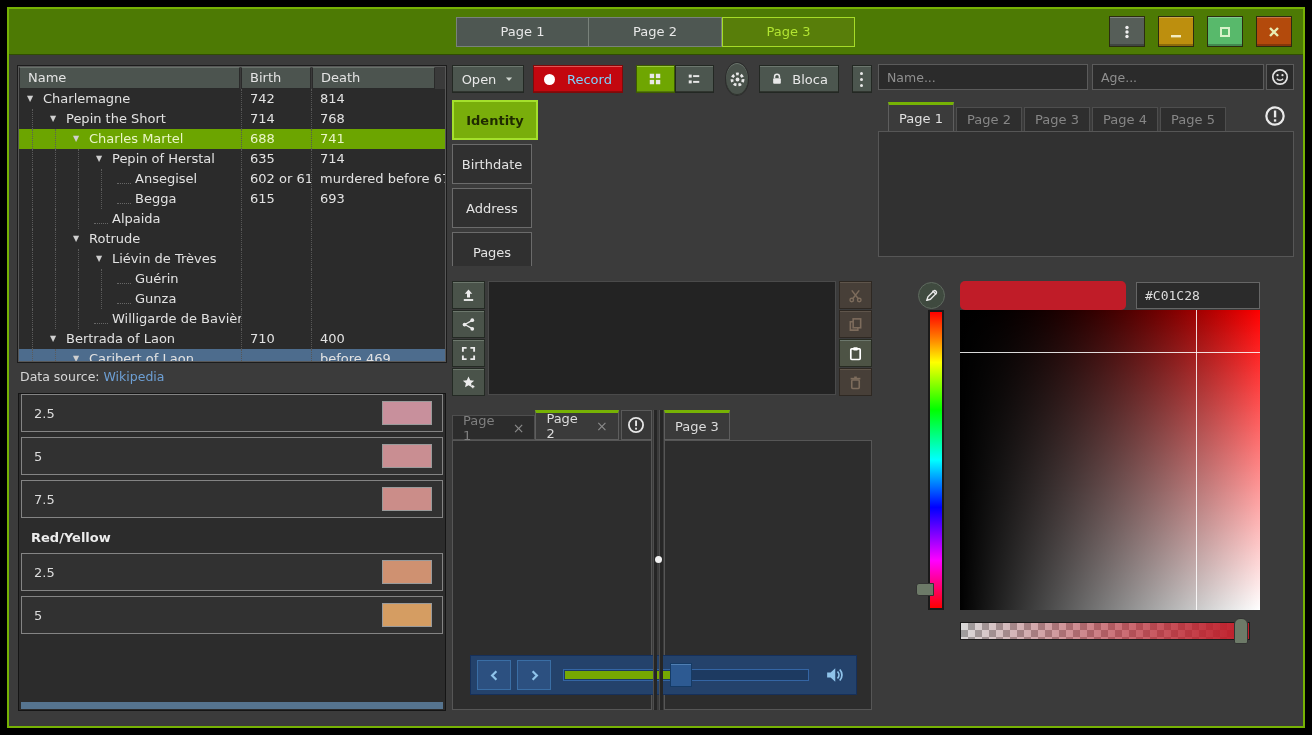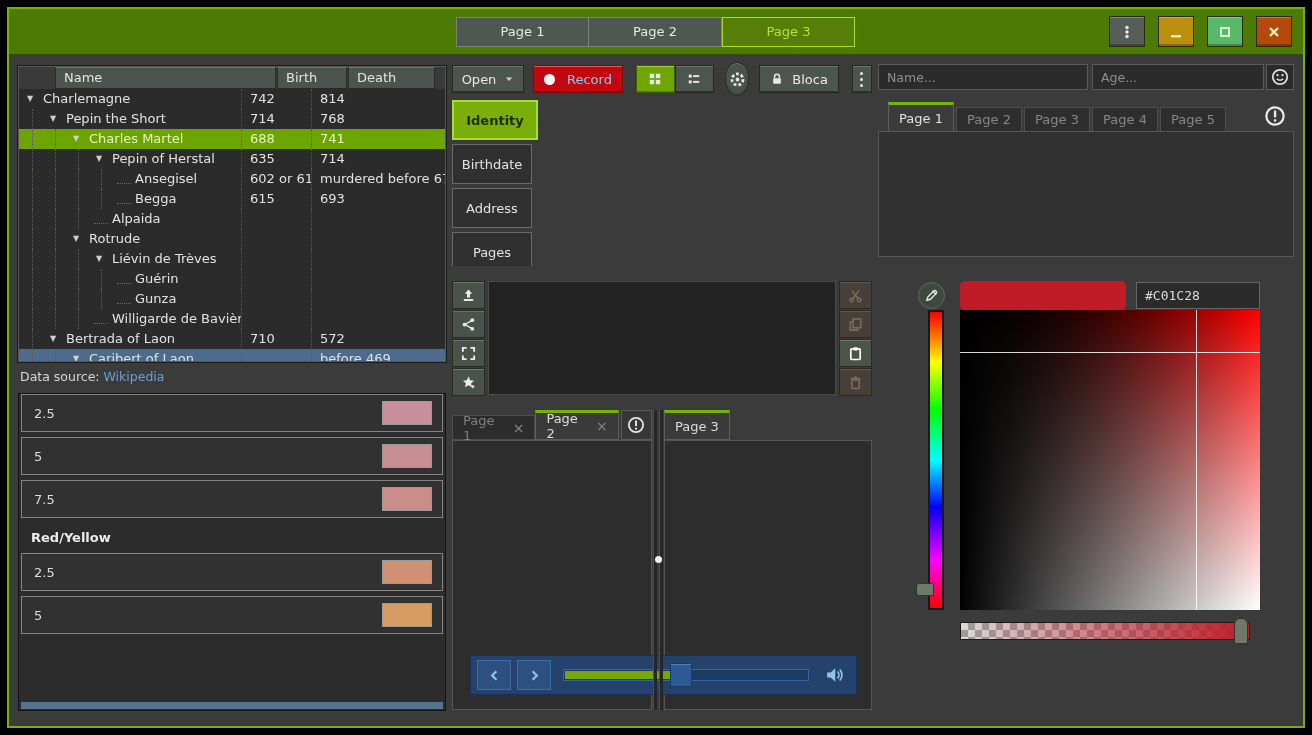--- a/index.html
+++ b/index.html
@@ -24,21 +24,21 @@
   .col-left { left:9px; width:428px; }
   .col-mid { left:435px; width:428px; }
   .col-right { left:869px; width:416px; }
 
   
   .tree { position:absolute; left:0; top:10px; width:428px; height:296px; background:#2b2b2b;
     border:1px solid #575757; box-shadow:0 0 0 1px #1c1c1c; overflow:hidden; }
   .thead { display:flex; height:22px; background:#3a3a3a; }
   .th { background:#4c544f; border:1px solid #2a2a2a; border-top-color:#68716a; color:#e4e4e4;
     padding:2px 8px; margin-right:1px; }
-  .th-0 { width:221px;margin-left:36px; } .th-1 { width:70px; } .th-2 { flex:1; }
+  .th-0 { width:221px; } .th-1 { width:70px; } .th-2 { flex:1; }
   .th-corner { width:9px; background:#3a3a3a; }
   .trow { display:flex; height:20px; line-height:20px; }
   .trow.selected { background:#6ca500; }
   .trow.selected .nm, .trow.selected .tc { color:#eaf6c6; }
   .trow.hover { background:#4d6c8d; }
   .tc { overflow:hidden; white-space:nowrap; color:#e2e2e2; }
   .c-name { width:222px; display:flex; align-items:center; padding-left:6px; }
   .c-birth { width:70px; padding-left:8px; border-left:1px dotted #565656; }
   .c-death { flex:1; padding-left:8px; border-left:1px dotted #565656; }
   .indent { width:16px; height:100%; border-left:1px dotted #5b5b5b; margin-left:7px; flex:none; }
@@ -355,21 +355,21 @@
               <div class="tc c-birth"></div>
               <div class="tc c-death"></div>
             </div>
             <div class="trow">
               <div class="tc c-name">
                 <span class="indent"></span>
                 <span class="exp">▼</span>
                 <span class="nm">Bertrada of Laon</span>
               </div>
               <div class="tc c-birth">710</div>
-              <div class="tc c-death">572</div>
+              <div class="tc c-death">400</div>
             </div>
             <div class="trow hover">
               <div class="tc c-name">
                 <span class="indent"></span>
                 <span class="indent"></span>
                 <span class="exp">▼</span>
                 <span class="nm">Caribert of Laon</span>
               </div>
               <div class="tc c-birth"></div>
               <div class="tc c-death">before 469</div>

